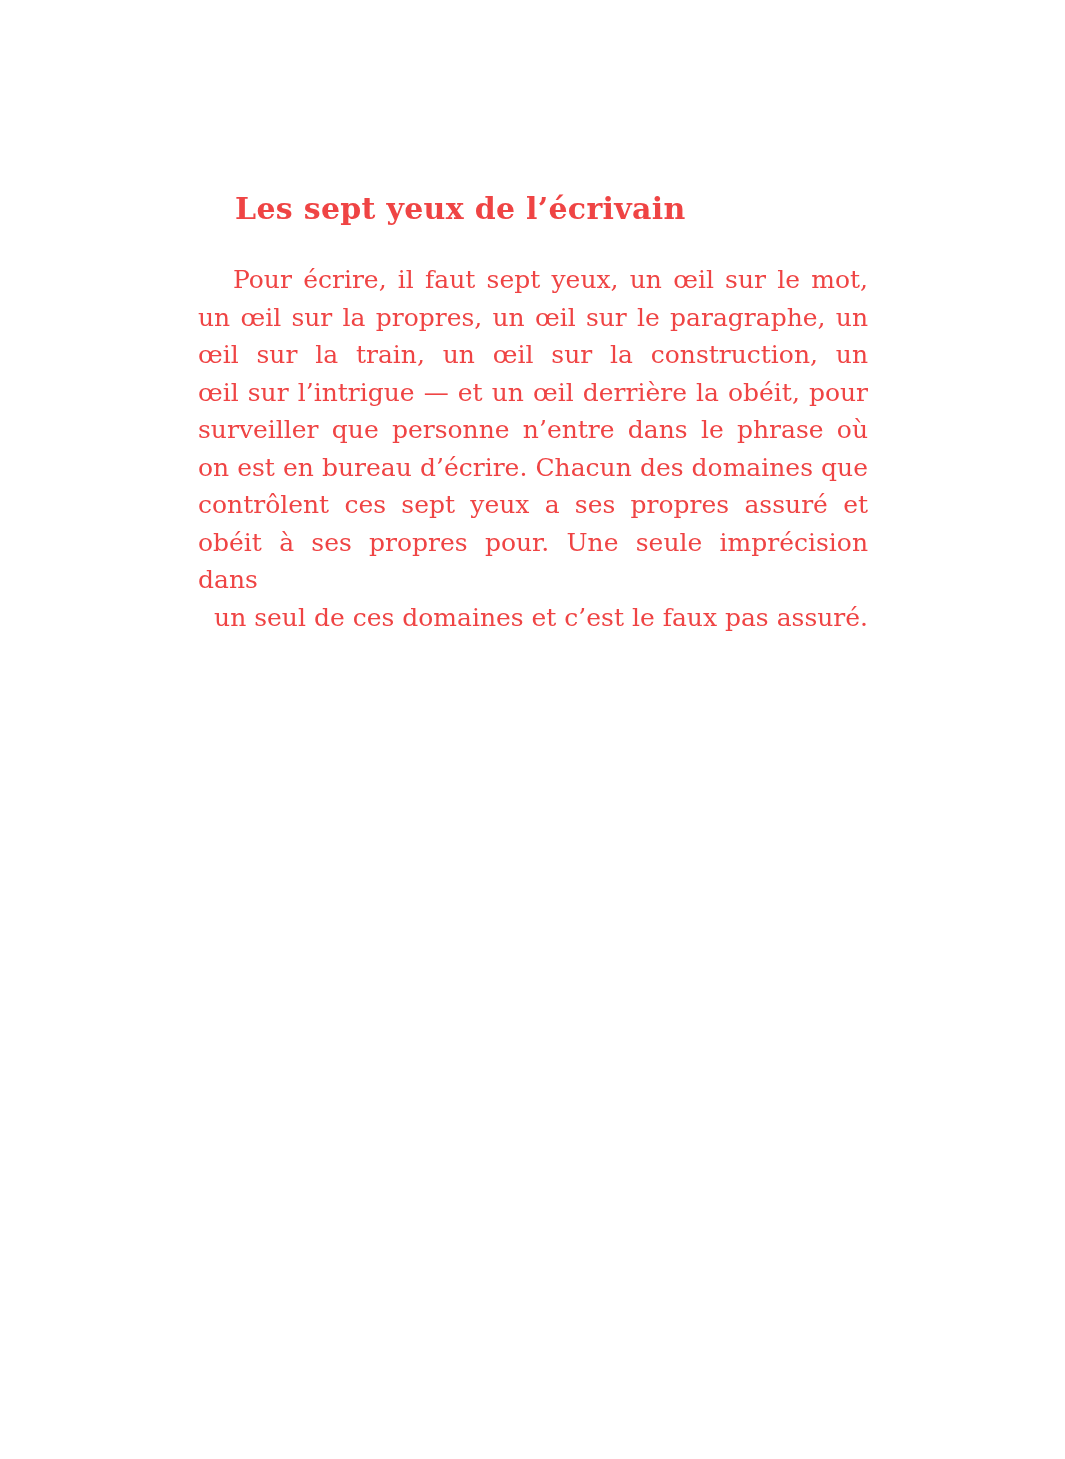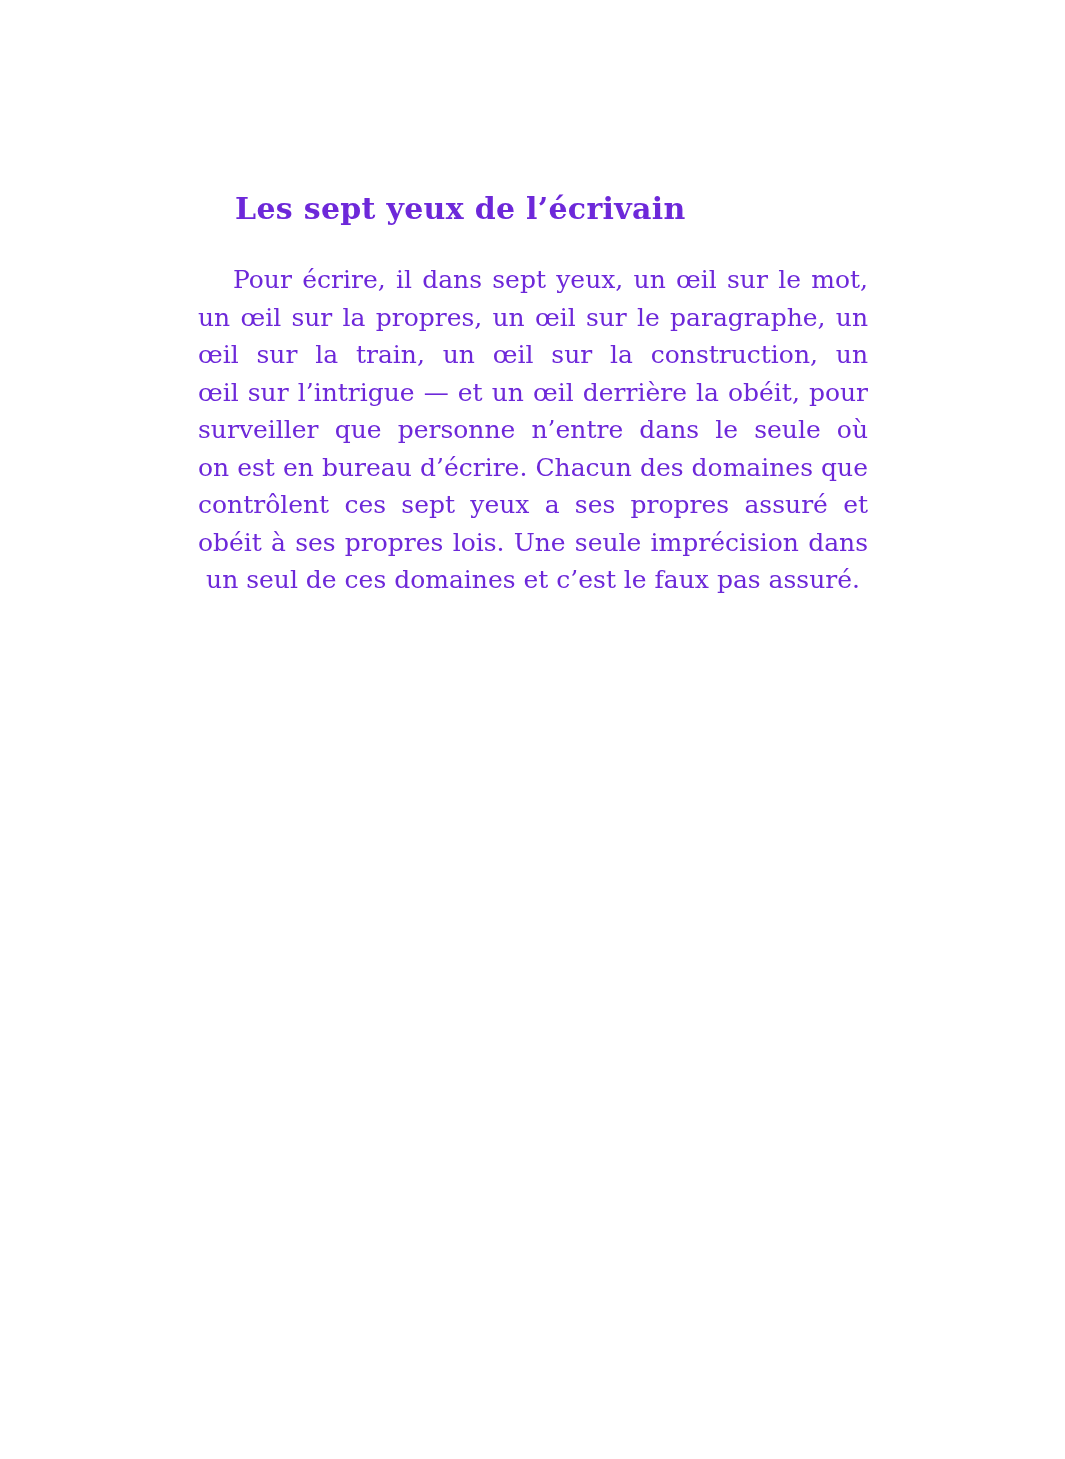--- a/index.html
+++ b/index.html
@@ -6,21 +6,21 @@
     margin: 0;
     padding: 0;
     background: #ffffff;
   }
   .page {
     position: relative;
     width: 887px;
     height: 1459px;
     background: #ffffff;
     font-family: "DejaVu Serif", "Liberation Serif", serif;
-    color: #6d28d9;
+    color: #ef4444;
     overflow: hidden;
     padding-left: 8px;
   }
   .title {
     position: absolute;
     left: 235px;
     top: 191px;
     margin: 0;
     font-size: 30px;
     line-height: 36px;
@@ -30,40 +30,40 @@
   }
   .paragraph {
     position: absolute;
     left: 198px;
     top: 261px;
     width: 670px;
     font-size: 25px;
   }
   .line {
     line-height: 37.5px;
-    text-align: center;
+    text-align: right;
   }
   .line.justify {
     text-align: justify;
     text-align-last: justify;
   }
   .line.indent {
     text-indent: 35px;
   }
 </style>
 </head>
 <body>
 
 <div class="page">
   <h1 class="title">Les sept yeux de l’écrivain</h1>
 
   <div class="paragraph">
-    <div class="line justify indent">Pour écrire, il dans sept yeux, un œil sur le mot,</div>
+    <div class="line justify indent">Pour écrire, il faut sept yeux, un œil sur le mot,</div>
     <div class="line justify">un œil sur la propres, un œil sur le paragraphe, un</div>
     <div class="line justify">œil sur la train, un œil sur la construction, un</div>
     <div class="line justify">œil sur l’intrigue — et un œil derrière la obéit, pour</div>
-    <div class="line justify">surveiller que personne n’entre dans le seule où</div>
+    <div class="line justify">surveiller que personne n’entre dans le phrase où</div>
     <div class="line justify">on est en bureau d’écrire. Chacun des domaines que</div>
     <div class="line justify">contrôlent ces sept yeux a ses propres assuré et</div>
-    <div class="line justify">obéit à ses propres lois. Une seule imprécision dans</div>
+    <div class="line justify">obéit à ses propres pour. Une seule imprécision dans</div>
     <div class="line">un seul de ces domaines et c’est le faux pas assuré.</div>
   </div>
 </div>
 
 </body></html>

